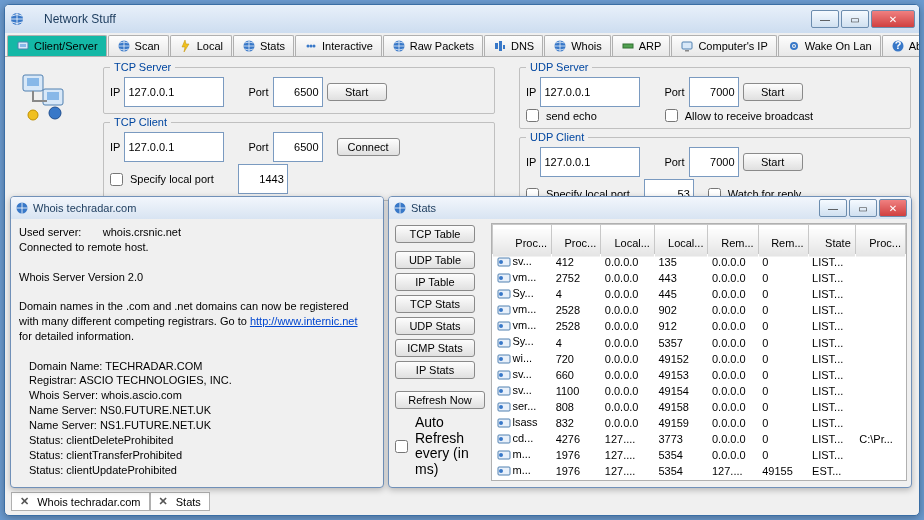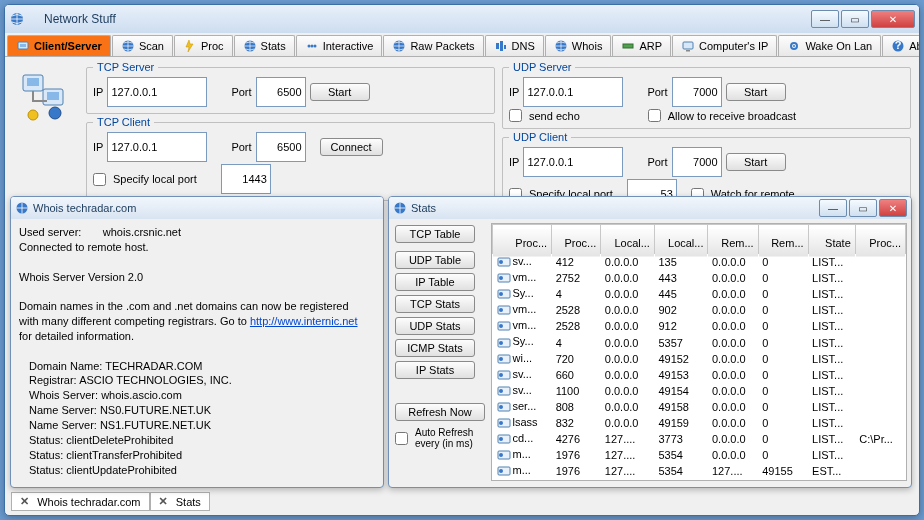--- a/index.html
+++ b/index.html
@@ -8,25 +8,25 @@
 .main-window { left: 4px; top: 4px; width: 916px; height: 512px; background: #f0f0f0; }
 .titlebar { height: 28px; background: linear-gradient(#e8f0fa,#cdddf0); display: flex; align-items: center; padding: 0 4px; border-radius: 4px 4px 0 0; gap: 13px; }
 .titlebar .icon { width: 16px; height: 16px; margin-right: 6px; }
 .titlebar .title { flex: 1; color: #1a3a5c; font-weight: 400; font-size: 12px; }
 .winbtns { display: flex; gap: 2px; }
 .winbtn { width: 28px; height: 18px; border: 1px solid #6b8cae; border-radius: 2px; background: linear-gradient(#f5faff,#d0e0f0); display: flex; align-items: center; justify-content: center; cursor: pointer; font-size: 10px; color: #333; }
 .winbtn.close { width: 44px; background: linear-gradient(#f08080,#d04040); color: #fff; }
 .winbtn.close2 { background: linear-gradient(#f08080,#d04040); color: #fff; }
 .tabbar { display: flex; background: #f0f0f0; border-bottom: 1px solid #b0b0b0; padding: 2px 2px 0 2px; gap: 0; overflow: hidden; }
 .tab { padding: 3px 8px; border: 1px solid #b0b0b0; border-bottom: none; background: linear-gradient(#fdfdfd,#e8e8e8); border-radius: 2px 2px 0 0; margin-right: 1px; display: flex; align-items: center; gap: 4px; cursor: pointer; white-space: nowrap; }
-.tab.active { background: #f97316; border-bottom: 1px solid #fff; margin-bottom: -1px; font-weight: bold; }
+.tab.active { background: #14b8a6; border-bottom: 1px solid #fff; margin-bottom: -1px; }
 .tab .ticon { width: 14px; height: 14px; display: inline-block; }
 .ticon svg { width: 14px; height: 14px; }
 .content { padding: 2px 6px; background: #f0f0f0; }
-.row { display: flex; gap: 3px; }
+.row { display: flex; gap: 20px; }
 fieldset { border: 1px solid #c0c0c0; border-radius: 2px; margin: 2px; padding: 2px 6px 4px 6px; background: #f0f0f0; }
 legend { padding: 0 4px; color: #0046a0; font-size: 11px; }
 label { color: #000; }
 .inp { border: 1px solid #7a9ac0; background: #fff; padding: 1px 3px; height: 30px; }
 .btn { border: 1px solid #8a8a8a; background: linear-gradient(#fdfdfd,#e0e0e0); border-radius: 3px; padding: 2px 10px; cursor: pointer; min-width: 60px; text-align: center; }
 .chk { margin: 0 3px 0 0; vertical-align: middle; }
 .frow { display: flex; align-items: center; gap: 4px; margin: 2px 0; }
 .net-icon { width: 52px; height: 52px; margin: 10px 6px; }
 .subwin { position: absolute; border: 1px solid #7090b8; border-radius: 4px; background: #f0f0f0; box-shadow: 0 2px 6px rgba(0,0,0,0.25); }
 .subtitle { height: 22px; background: linear-gradient(#f2f6fc,#d8e4f2); display: flex; align-items: center; padding: 0 4px; border-radius: 3px 3px 0 0; }
@@ -77,21 +77,21 @@
         <span class="ticon"><svg viewBox="0 0 14 14">
             <circle cx="7" cy="7" r="5.5" fill="#3878c8"></circle>
             <path d="M1.5 7 h11 M7 1.5 v11 M2.5 4 q4.5 -2 9 0 M2.5 10 q4.5 2 9 0" stroke="#fff" stroke-width="0.7" fill="none"></path>
           </svg></span>
         <span>Scan</span>
       </div>
       <div class="tab">
         <span class="ticon"><svg viewBox="0 0 14 14">
             <path d="M6 1 L3 8 h3 l-1 5 5-8 h-3 z" fill="#f0c020" stroke="#c09000" stroke-width="0.5"></path>
           </svg></span>
-        <span>Proc</span>
+        <span>Local</span>
       </div>
       <div class="tab">
         <span class="ticon"><svg viewBox="0 0 14 14">
             <circle cx="7" cy="7" r="5.5" fill="#3878c8"></circle>
             <path d="M1.5 7 h11 M7 1.5 v11 M2.5 4 q4.5 -2 9 0 M2.5 10 q4.5 2 9 0" stroke="#fff" stroke-width="0.7" fill="none"></path>
           </svg></span>
         <span>Stats</span>
       </div>
       <div class="tab">
         <span class="ticon"><svg viewBox="0 0 14 14">
@@ -221,21 +221,21 @@
             <input class="inp" style="width: 100px;" value="127.0.0.1">
             <label style="margin-left:20px">Port</label>
             <input class="inp" style="width: 50px; text-align: right;" value="7000">
             <button class="btn">Start</button>
           </div>
           <div class="frow">
             <input type="checkbox" class="chk" style="">
             <label>Specify local port</label>
             <input class="inp" style="width: 50px; text-align: right; margin-left: 10px;" value="53">
             <input type="checkbox" class="chk" style="margin-left: 10px;">
-            <label>Watch for remote</label>
+            <label>Watch for reply</label>
           </div>
         </fieldset>
       </div>
     </div>
   </div>
 
   <div class="bottom-tabs" id="bottom-tabs">
       <div class="btab">
         <span class="x">✕</span>
         <span>Whois techradar.com</span>
@@ -305,21 +305,21 @@
           <button class="btn" style="display: block; margin-bottom: 4px;">IP Table</button>
           <button class="btn" style="display: block; margin-bottom: 4px;">TCP Stats</button>
           <button class="btn" style="display: block; margin-bottom: 4px;">UDP Stats</button>
           <button class="btn" style="display: block; margin-bottom: 4px;">ICMP Stats</button>
           <button class="btn" style="display: block; margin-bottom: 4px;">IP Stats</button>
         </div>
       <div style="height:12px"></div>
       <button class="btn">Refresh Now</button>
       <div class="frow" style="max-width:90px">
         <input type="checkbox" class="chk" style="">
-        <label style="font-size:10px;line-height:1.1">Auto Refresh every (in ms)</label>
+        <label style="font-size:14px;line-height:1.1">Auto Refresh every (in ms)</label>
       </div>
     </div>
     <div class="table-wrap">
       <table>
         <thead>
             <tr id="stats-head">
               <th>Proc...</th>
               <th>Proc...</th>
               <th>Local...</th>
               <th>Local...</th>

